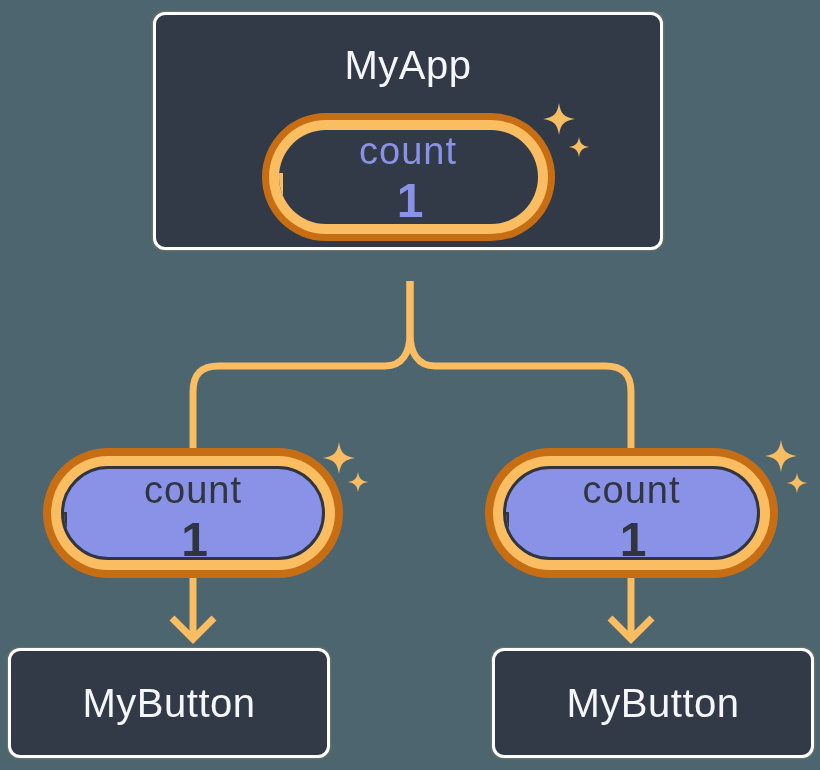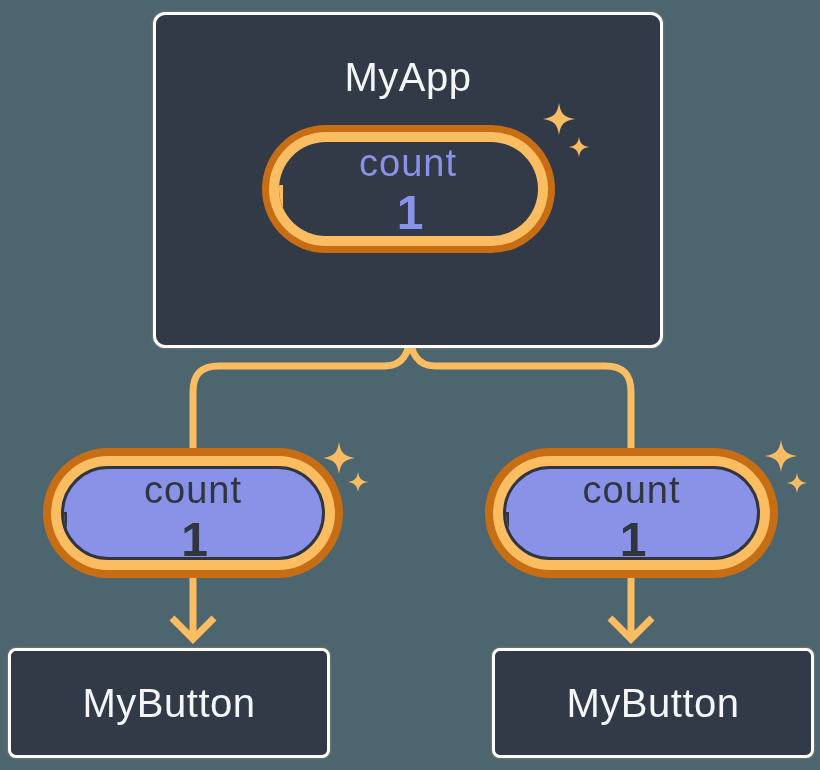--- a/index.html
+++ b/index.html
@@ -19,29 +19,29 @@
 
   .node{
     position:absolute;box-sizing:border-box;
     background:var(--node-fill,#323947);
     border:3px solid var(--node-border,#FFFFFF);
     border-radius:12px;
     box-shadow:0 0 3px rgba(250,189,98,.4);
     z-index:2;
   }
   .node-root{
-    left:153px;top:12px;width:510px;height:336px;
+    left:153px;top:12px;width:510px;height:238px;
     display:flex;flex-direction:column;align-items:center;
-    padding-top:38px;
+    padding-top:26px;
   }
   .node-title{
     color:var(--light-text,#F4F6F8);
     font-size:40px;line-height:48px;letter-spacing:.5px;
   }
-  .node-leaf{display:flex;align-items:center;justify-content:center;border-radius:8px;}
+  .node-leaf{display:flex;align-items:center;justify-content:center;}
   .leaf-left{left:8px;top:648px;width:322px;height:110px;}
   .leaf-right{left:492px;top:648px;width:322px;height:110px;}
 
   .pill-outer{
     box-sizing:border-box;
     border-radius:999px;
     background:var(--pill-ring-outer,#C76E15);
     padding:7px;
     z-index:3;
   }

